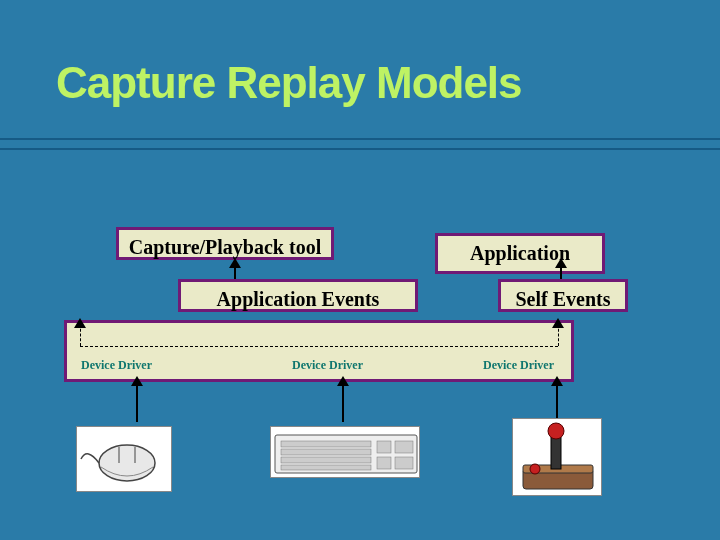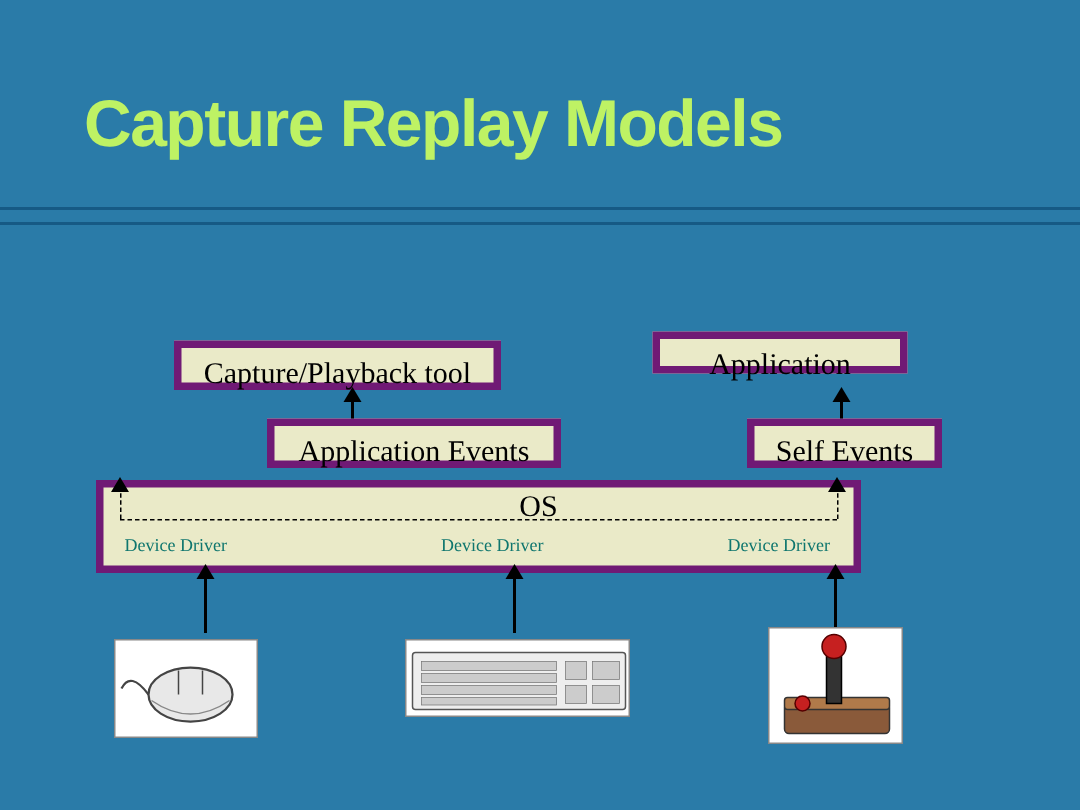--- a/index.html
+++ b/index.html
@@ -33,30 +33,31 @@
     position: absolute;
     top: 148px;
     left: 0;
     width: 720px;
     height: 2px;
     background: #165a85;
   }
   .box {
     position: absolute;
     background: #eaeac8;
-    border: 5px solid #701a75;
+    border: 3px solid #701a75;
     padding: 6px 2px;
     font-size: 20px;
     color: #000;
     text-align: center;
     font-family: Georgia, serif;
+    font-weight: bold;
   }
   .box-capture { top: 227px; left: 116px; width: 218px; height: 33px; }
-  .box-app     { top: 221px; left: 435px; width: 170px; height: 28px; }
-  .box-appevents { top: 279px; left: 178px; width: 196px; height: 33px; }
+  .box-app     { top: 233px; left: 435px; width: 170px; height: 41px; }
+  .box-appevents { top: 279px; left: 178px; width: 240px; height: 33px; }
   .box-self    { top: 279px; left: 498px; width: 130px; height: 33px; }
   .box-os {
     top: 320px; left: 64px; width: 510px; height: 62px;
     font-size: 20px;
     text-align: center;
   }
   .box-os .os-label {
     position: absolute;
     top: 2px;
     left: 50%;
@@ -128,21 +129,20 @@
 <div class="slide-title">Capture Replay Models</div>
 <div class="title-rule-1"></div>
 <div class="title-rule-2"></div>
 
 <div class="box box-capture">Capture/Playback tool</div>
 <div class="box box-app">Application</div>
 <div class="box box-appevents">Application Events</div>
 <div class="box box-self">Self Events</div>
 
 <div class="box box-os">
-  <span class="os-label">OS</span>
   <span class="driver-label d1">Device Driver</span>
   <span class="driver-label d2">Device Driver</span>
   <span class="driver-label d3">Device Driver</span>
 </div>
 
 <div class="arrow ae-to-capture"></div>
 <div class="arrow-head-up ae-to-capture-head"></div>
 <div class="arrow self-to-app"></div>
 <div class="arrow-head-up self-to-app-head"></div>
 

